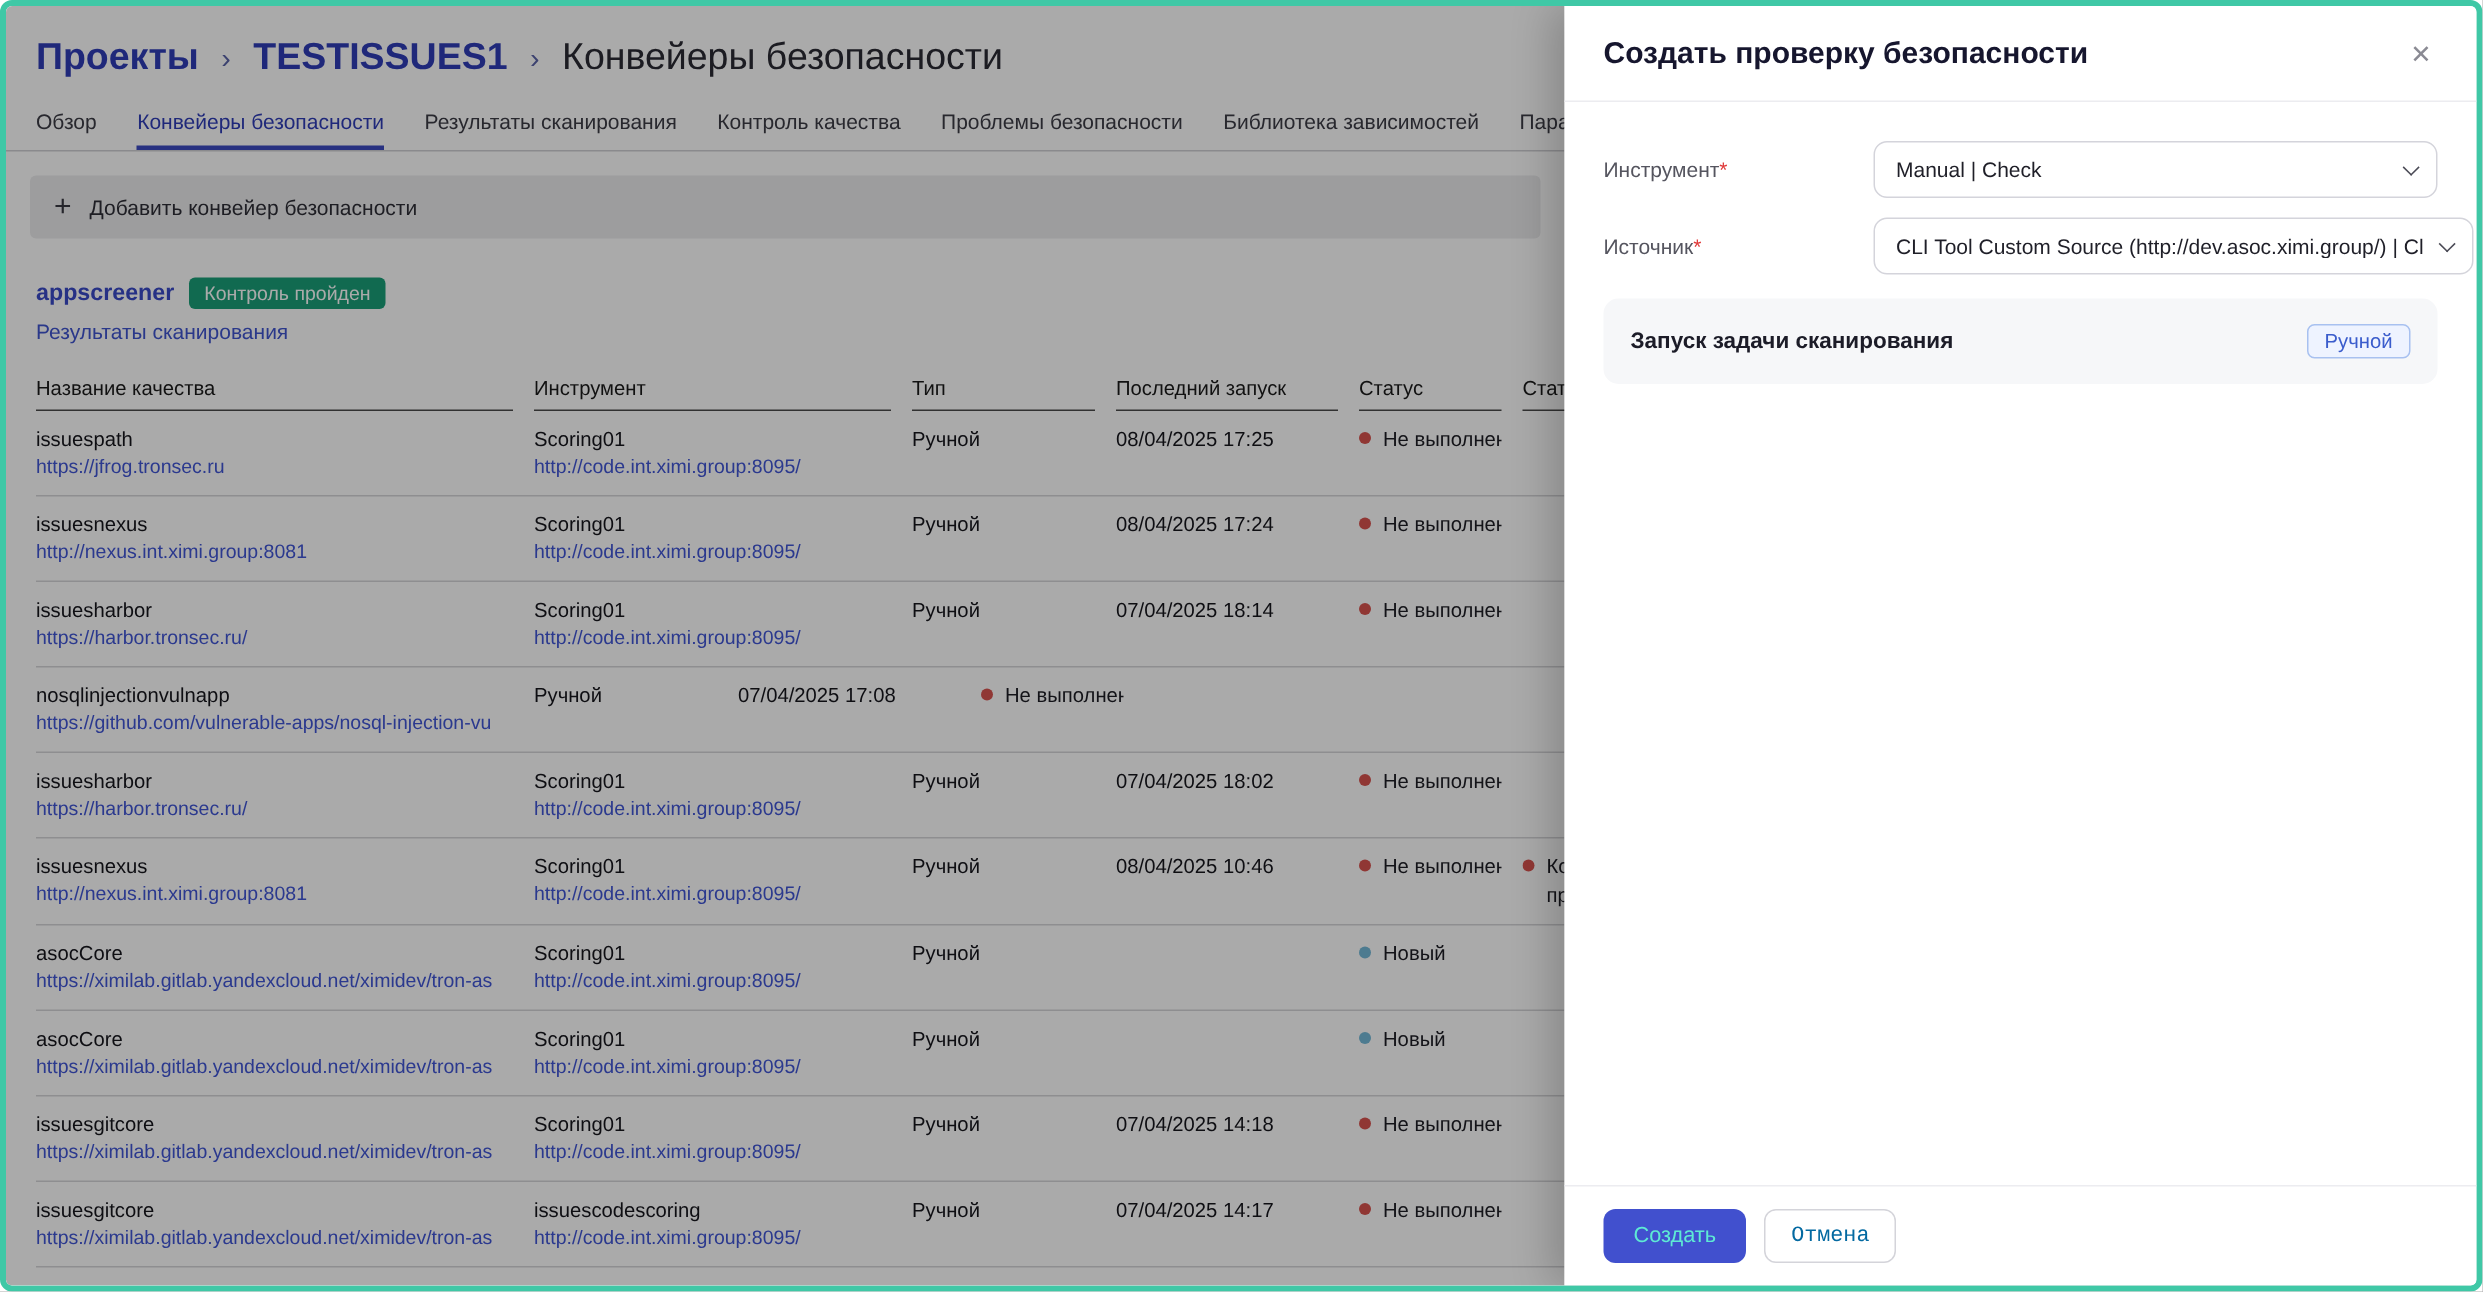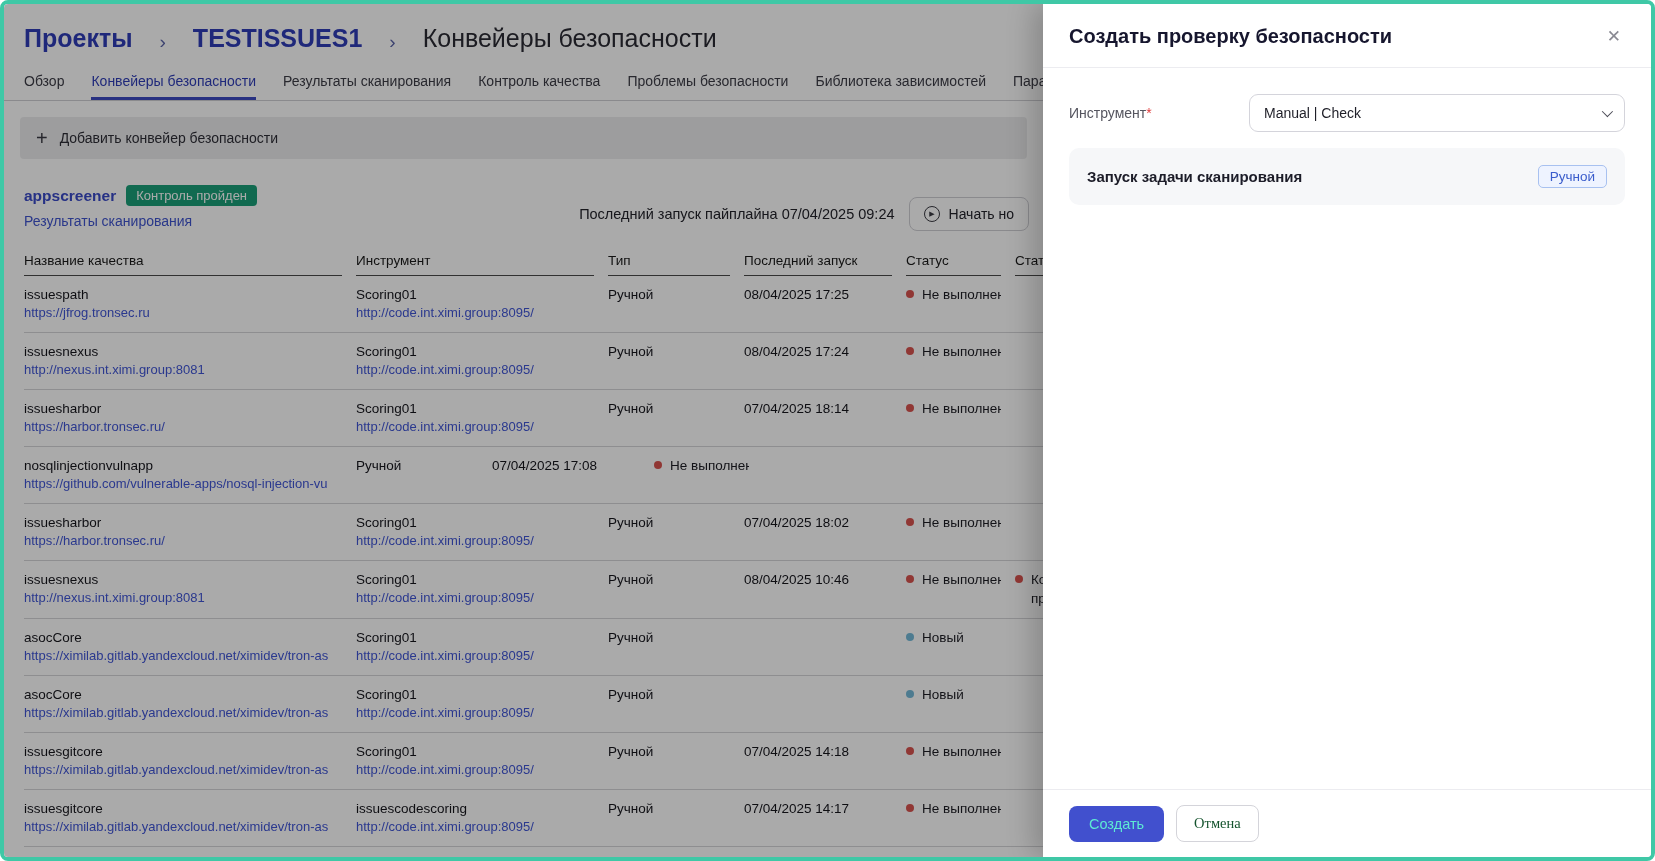--- a/index.html
+++ b/index.html
@@ -11,21 +11,21 @@
     --status-blue:#74b9d8;
   }
   *{box-sizing:border-box;margin:0;padding:0}
   body{width:1655px;height:861px;font-family:"Liberation Sans","DejaVu Sans",sans-serif;background:#fff;overflow:hidden}
   .frame{position:relative;width:1655px;height:861px;border:4px solid var(--frame-border);border-radius:8px;overflow:hidden;background:#fff}
 
   
   .page{position:absolute;left:0;top:0;width:1039px;height:100%;background:#fff;overflow:hidden}
   .dim-overlay{position:absolute;left:0;top:0;width:1039px;height:100%;background:rgba(0,0,0,0.335);z-index:5;pointer-events:none}
 
-  .breadcrumb{display:flex;align-items:flex-end;gap:27px;padding:20px 0 0 20px;font-size:25px}
+  .breadcrumb{display:flex;align-items:center;gap:15px;padding:20px 0 0 20px;font-size:25px}
   .crumb-link{color:#2f3db8;font-weight:bold;cursor:pointer}
   .crumb-sep{color:#5b64a8;font-size:19px;padding-top:3px}
   .crumb-current{color:#2a2a33;font-weight:400}
 
   .tabbar{display:flex;gap:27px;padding:0 0 0 20px;margin-top:16px;border-bottom:1px solid #cfcfd4}
   .tab{font-size:14px;color:#3c3c46;padding:4px 0 11px 0;cursor:pointer;white-space:nowrap}
   .tab.active{color:#2f3db8;border-bottom:3px solid #3c4ac2;padding-bottom:8px}
 
   .add-btn{display:flex;align-items:center;gap:12px;margin:16px;height:42px;background:#ececee;border:none;border-radius:4px;padding:0 16px;font-size:14px;color:#2e2e36;cursor:pointer;width:calc(100% - 32px);font-family:inherit}
   .plus-icon{font-size:20px;font-weight:400;color:#3a3a42;line-height:1}
@@ -66,21 +66,21 @@
   .field-label{width:180px;font-size:14px;color:#55555f;flex-shrink:0}
   .req{color:#e03a3a}
   .select{flex:1;display:flex;align-items:center;justify-content:flex-end;gap:10px;border:1px solid #d4d4db;border-radius:9px;height:38px;padding:0 14px;background:#fff;cursor:pointer}
   .select-value{font-size:14px;color:#1f1f28;overflow:hidden;white-space:nowrap;flex:1}
   .chevron{width:8px;height:8px;border-right:1.6px solid #4a4a55;border-bottom:1.6px solid #4a4a55;transform:rotate(45deg) translateY(-2px);flex-shrink:0}
   .task-panel{margin-top:16px;background:#f6f7f9;border-radius:10px;padding:17px 18px;display:flex;align-items:center;justify-content:space-between}
   .task-title{font-size:15px;font-weight:bold;color:#1c1c28}
   .manual-badge{background:#eef3ff;border:1px solid #a8c1f0;color:#3a5ccc;font-size:13.5px;padding:3px 11px;border-radius:5px}
   .drawer-footer{border-top:1px solid #ececf0;padding:15px 26px;display:flex;gap:12px;align-items:center}
   .btn-primary{background:var(--primary);color:#5eead4;border:none;border-radius:8px;padding:10px 20px;font-size:14.5px;cursor:pointer;font-family:inherit}
-  .btn-secondary{background:#fff;color:#14532d;border:1px solid #d4d4da;border-radius:8px;padding:9px 17px;font-size:14.5px;cursor:pointer;font-family:Liberation Serif, serif}
+  .btn-secondary{background:#fff;color:#0369a1;border:1px solid #d4d4da;border-radius:8px;padding:9px 17px;font-size:14.5px;cursor:pointer;font-family:Liberation Mono, monospace}
 </style>
 </head>
 <body>
 
 <div class="frame">
 
   <div class="page">
 
     <div class="breadcrumb">
       <span class="crumb-link">Проекты</span>
@@ -120,27 +120,20 @@
       <span>Добавить конвейер безопасности</span>
     </button>
 
     <div class="pipeline-head">
       <div class="pipeline-left">
         <div class="pipeline-title-row">
           <span class="pipeline-name">appscreener</span>
           <span class="qg-badge">Контроль пройден</span>
         </div>
         <span class="results-link">Результаты сканирования</span>
-      </div>
-      <div class="pipeline-right">
-        <span class="last-run-text">Последний запуск пайплайна 07/04/2025 09:24</span>
-        <button class="start-btn">
-          <span class="play-icon">▶</span>
-          <span>Начать но</span>
-        </button>
       </div>
     </div>
 
     <div class="table">
       <div class="thead">
         <div class="cell c1">Название качества</div>
         <div class="cell c2">Инструмент</div>
         <div class="cell c3">Тип</div>
         <div class="cell c4">Последний запуск</div>
         <div class="cell c5">Статус</div>
@@ -439,20 +432,27 @@
       <button class="close-btn">✕</button>
     </div>
     <div class="drawer-body">
       <div class="field-row">
         <span class="field-label"><span>Инструмент</span><span class="req">*</span></span>
         <div class="select">
           <span class="select-value">Manual | Check</span>
           <span class="chevron"></span>
         </div>
       </div>
+      <div class="field-row">
+        <span class="field-label"><span>Источник</span><span class="req">*</span></span>
+        <div class="select">
+          <span class="select-value">CLI Tool Custom Source (http://dev.asoc.ximi.group/) | Cl</span>
+          <span class="chevron"></span>
+        </div>
+      </div>
       <div class="task-panel">
         <span class="task-title">Запуск задачи сканирования</span>
         <span class="manual-badge">Ручной</span>
       </div>
     </div>
     <div class="drawer-footer">
       <button class="btn-primary">Создать</button>
       <button class="btn-secondary">Отмена</button>
     </div>
   </div>

